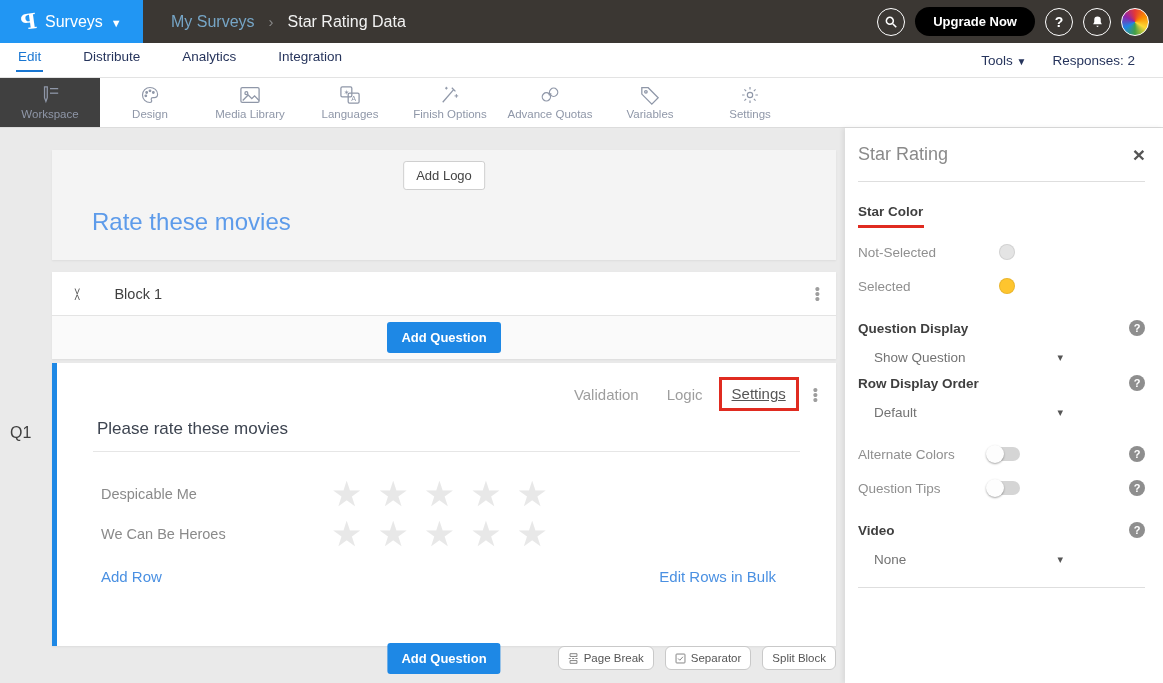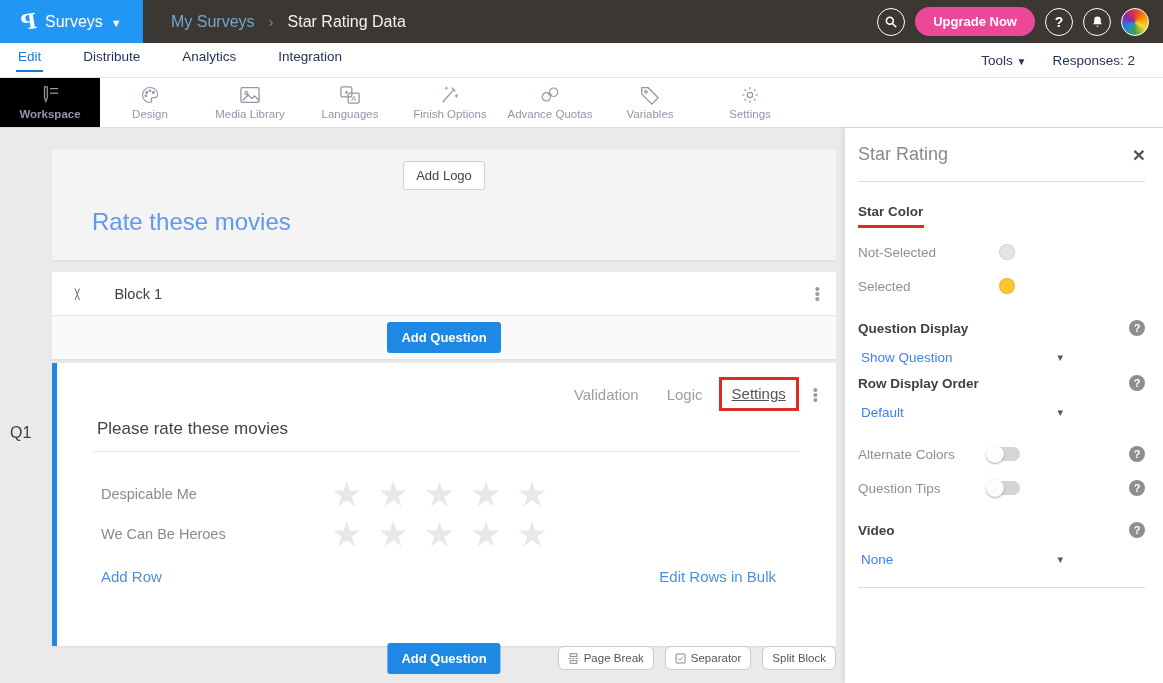--- a/index.html
+++ b/index.html
@@ -11,37 +11,37 @@
   .logo-block { width:143px; height:43px; background:#2196f3; display:flex; align-items:center; justify-content:center; gap:8px; cursor:pointer; }
   .logo-glyph { color:#fff; font-size:21px; font-weight:bold; transform:scaleX(-1) rotate(8deg); font-family:"DejaVu Serif",serif; }
   .logo-product { color:#fff; font-size:16px; }
   .logo-caret { color:#fff; font-size:11px; margin-top:2px; }
   .breadcrumb { display:flex; align-items:center; gap:14px; margin-left:28px; }
   .crumb-parent { color:#76a5c6; font-size:16px; cursor:pointer; }
   .crumb-sep { color:#8a8a8a; font-size:15px; }
   .crumb-current { color:#f2f2f2; font-size:16px; }
   .topbar-right { margin-left:auto; display:flex; align-items:center; gap:10px; padding-right:14px; }
   .circle-btn { width:28px; height:28px; border:1.6px solid #fff; border-radius:50%; display:flex; align-items:center; justify-content:center; color:#fff; font-size:14px; font-weight:bold; cursor:pointer; background:transparent; }
-  .upgrade-btn { background:#ec4899; color:#fff; font-size:13px; font-weight:bold; border:none; border-radius:15px; padding:7px 18px; cursor:pointer; }
+  .upgrade-btn { background:#000000; color:#fff; font-size:13px; font-weight:bold; border:none; border-radius:15px; padding:7px 18px; cursor:pointer; }
   .avatar { width:28px; height:28px; border:1.6px solid #fff; border-radius:50%; background:conic-gradient(#e53935,#fb8c00,#fdd835,#43a047,#1e88e5,#8e24aa,#e53935); cursor:pointer; }
 
   
   .navbar { position:absolute; top:43px; left:0; width:1163px; height:35px; background:#fff; display:flex; align-items:center; padding:0 28px 0 16px; border-bottom:1px solid #e3e3e3; }
   .nav-tabs { display:flex; gap:38px; }
   .nav-tab { font-size:13.5px; color:#26345c; cursor:pointer; padding:0 2px 6px; }
   .nav-tab.active { color:#1976d2; border-bottom:2px solid #1976d2; }
   .nav-right { margin-left:auto; display:flex; align-items:center; gap:26px; }
   .tools-link { font-size:13.5px; color:#26345c; cursor:pointer; }
   .tools-caret { font-size:10px; color:#26345c; }
   .responses { font-size:13.5px; color:#26345c; }
 
   
   .toolbar { position:absolute; top:78px; left:0; width:1163px; height:50px; background:#fff; display:flex; align-items:stretch; border-bottom:1px solid #dcdcdc; box-shadow:0 1px 2px rgba(0,0,0,.05); }
   .tool-item { width:100px; display:flex; flex-direction:column; align-items:center; justify-content:center; gap:3px; cursor:pointer; color:#8f97a8; }
-  .tool-item.active { background:#000000;font-weight:bold; }
+  .tool-item.active { background:#404040; }
   .tool-item svg { stroke:#8f97a8; fill:none; stroke-width:1.4; }
   .tool-label { font-size:11.5px; color:#8f97a8; white-space:nowrap; }
   .toolbar-right { margin-left:auto; display:flex; align-items:center; gap:10px; padding-right:12px; }
   .url-box { display:flex; align-items:center; width:212px; height:30px; border:1px solid #c9c9c9; border-radius:3px; background:#f7f7f7; padding:0 8px; gap:4px; }
   .url-text { font-size:12.5px; color:#444; white-space:nowrap; overflow:hidden; flex:1; }
   .pencil-icon { font-size:13px; color:#555; cursor:pointer; }
   .preview-btn { background:#2196f3; color:#fff; font-size:13.5px; border:none; border-radius:4px; height:32px; padding:0 16px; display:flex; align-items:center; gap:7px; cursor:pointer; }
   .eye-icon { font-size:13px; }
 
   
@@ -95,21 +95,21 @@
   .p-row { display:flex; align-items:center; }
   .p-label { font-size:13.5px; color:#8f8f8f; }
   .swatch { width:16px; height:16px; border-radius:50%; margin-left:auto; margin-right:130px; cursor:pointer; border:1px solid rgba(0,0,0,.08); }
   .stepper { display:flex; margin-left:auto; margin-right:88px; }
   .step-btn { width:22px; height:22px; background:#7d8a99; color:#fff; font-size:14px; display:flex; align-items:center; justify-content:center; cursor:pointer; }
   .step-btn.minus { border-radius:3px 0 0 3px; }
   .step-btn.plus { border-radius:0 3px 3px 0; }
   .step-val { width:32px; height:22px; background:#fff; border:1px solid #bbb; font-size:13px; color:#444; text-align:center; line-height:20px; }
   .help-icon { width:16px; height:16px; border-radius:50%; background:#8e8e8e; color:#fff; font-size:11px; font-weight:bold; display:flex; align-items:center; justify-content:center; margin-left:auto; cursor:pointer; }
   .dropdown { display:flex; align-items:center; width:205px; margin-top:14px; cursor:pointer; }
-  .dropdown .dd-value { font-size:13.5px; color:#3b82f6; padding-left:3px; }
+  .dropdown .dd-value { font-size:13.5px; color:#737373; padding-left:3px;margin-left:13px; }
   .dropdown .dd-caret { margin-left:auto; font-size:11px; color:#555; }
   .toggle { width:32px; height:14px; background:#d5d5d5; border-radius:7px; position:relative; cursor:pointer; margin-left:12px; }
   .toggle .knob { position:absolute; left:-2px; top:-2px; width:18px; height:18px; border-radius:50%; background:#fdfdfd; box-shadow:0 1px 2px rgba(0,0,0,.35); }
   .toggle-row { display:flex; align-items:center; }
   .toggle-row .p-label { width:118px; }
 </style>
 </head>
 <body>
 
 <div class="topbar">

